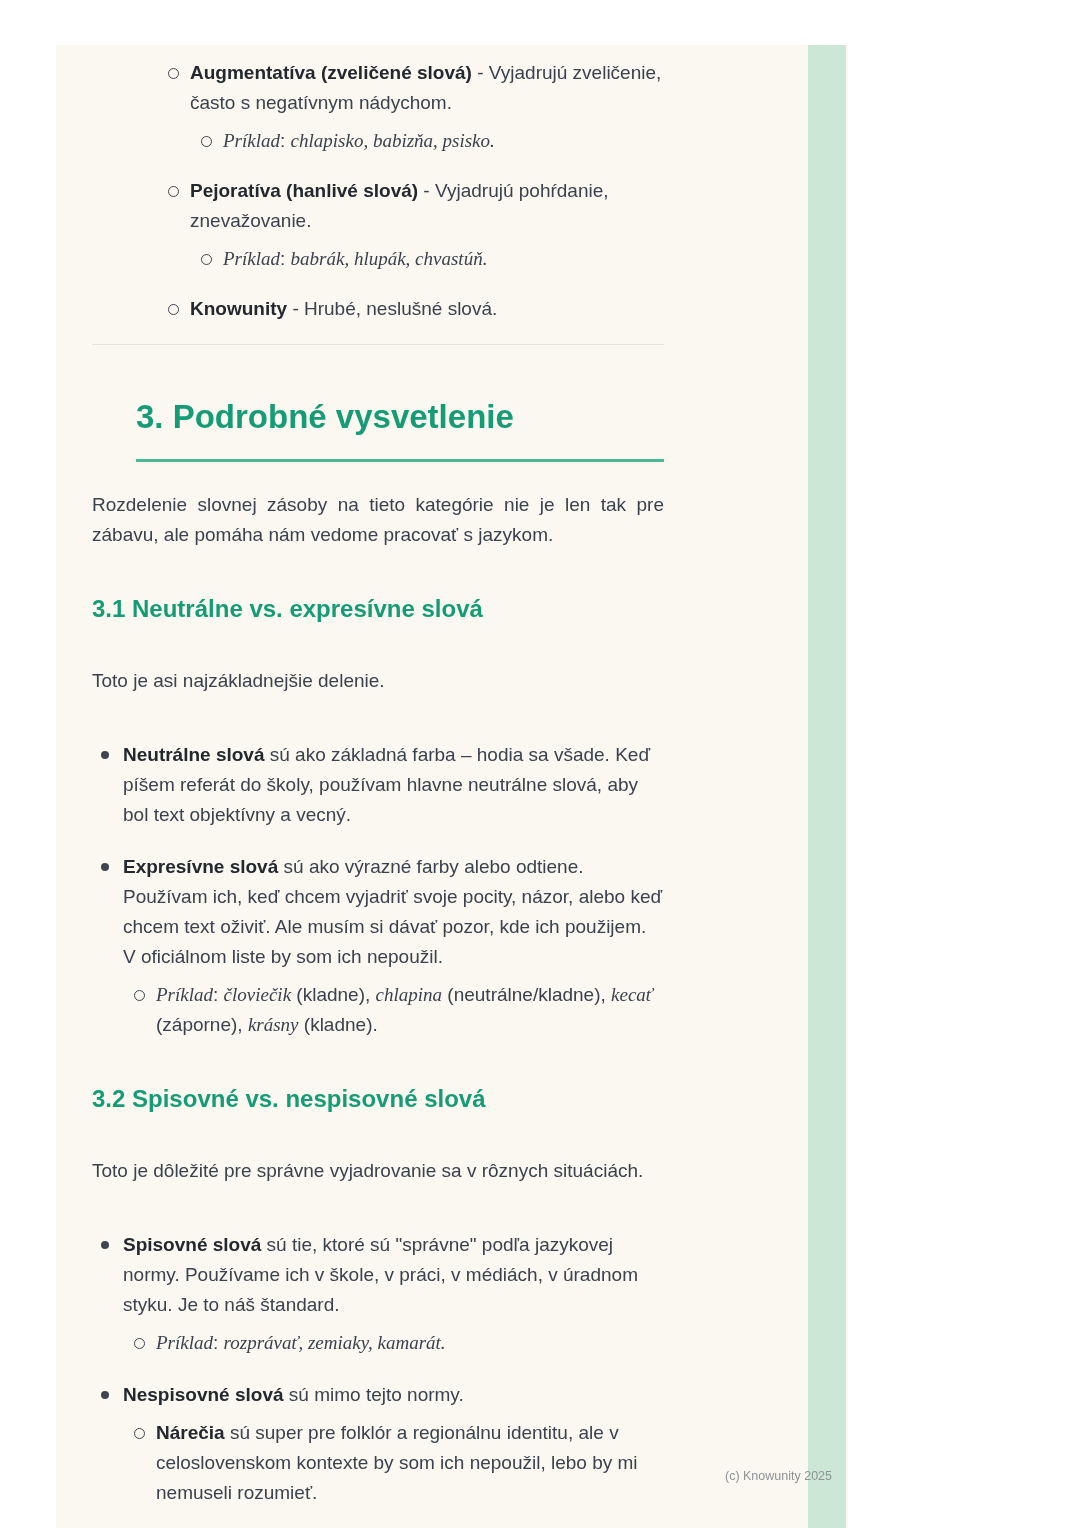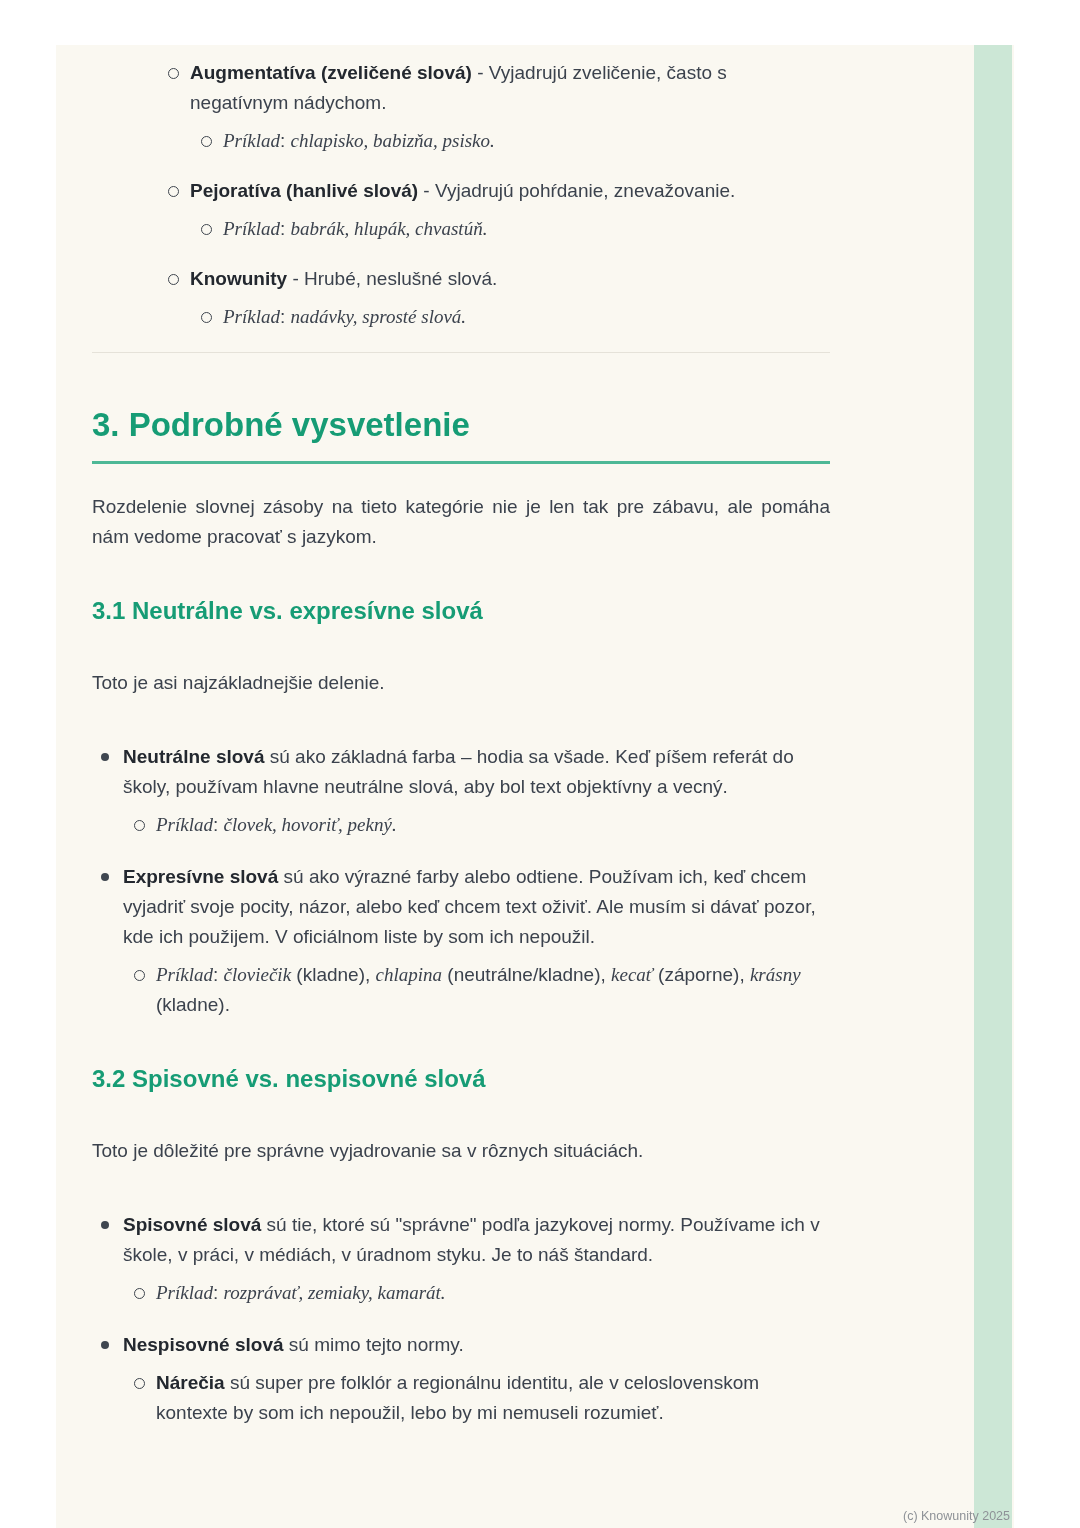--- a/index.html
+++ b/index.html
@@ -7,21 +7,21 @@
   html, body { width:1080px; height:1528px; }
   body {
     background:#ffffff;
     font-family:"Liberation Sans","DejaVu Sans",sans-serif;
     color:#3b424d;
     overflow:hidden;
   }
   .page {
     position:relative;
     margin:45px 0 0 56px;
-    width:958px;
+    width:792px;
     height:1483px;
     background:var(--page_bg,#faf8f1);
   }
   .stripe {
     position:absolute;
     top:0; right:2px;
     width:38px; height:100%;
     background:var(--stripe,#cce7d6);
   }
   .content {
@@ -51,36 +51,36 @@
   .i { font-style:italic;font-family:Liberation Serif, serif; }
   hr.divider {
     border:none; border-top:1px solid #e5e2d9;
     margin:20px 0 0 0;
   }
   h1.doc-h1 {
     margin-top:52px;
     font-size:33px; line-height:40px; font-weight:700;
     color:var(--accent,#169c75);
     border-bottom:3px solid var(--underline,#4db896);
-    padding-bottom:16px;
+    padding-bottom:22px;
+    margin-left:44px;
   }
   p.lead { margin-top:28px; text-align:justify; }
   h2.doc-h2 {
     margin-top:42px;
     font-size:24px; line-height:34px; font-weight:700;
     color:var(--accent,#169c75);
   }
   p.sub-lead { margin-top:40px; }
   .footer {
     position:absolute;
-    top:1423px; right:4px;
+    top:1423px; right:16px;
     font-size:12.5px; line-height:16px;
     color:#8e9297;
     z-index:2;
-    margin-top:40px;
   }
 </style>
 </head>
 <body>
 
 <div class="page">
   <div class="stripe"></div>
 
   <div class="content">
 
@@ -96,46 +96,36 @@
       <li class="hollow">
         <div><span class="b">Pejoratíva (hanlivé slová)</span><span> - Vyjadrujú pohŕdanie, znevažovanie.</span></div>
         <ul class="sublist">
           <li class="hollow">
             <div><span class="i">Príklad</span><span>: </span><span class="i">babrák, hlupák, chvastúň.</span></div>
           </li>
         </ul>
       </li>
       <li class="hollow">
         <div><span class="b">Knowunity</span><span> - Hrubé, neslušné slová.</span></div>
-        <ul class="sublist">
-          <li class="hollow">
-            <div><span class="i">Príklad</span><span>: </span><span class="i">nadávky, sprosté slová.</span></div>
-          </li>
-        </ul>
       </li>
     </ul>
 
     <hr class="divider">
 
     <h1 class="doc-h1">3. Podrobné vysvetlenie</h1>
 
     <p class="lead">Rozdelenie slovnej zásoby na tieto kategórie nie je len tak pre zábavu, ale pomáha nám vedome pracovať s jazykom.</p>
 
     <h2 class="doc-h2">3.1 Neutrálne vs. expresívne slová</h2>
 
     <p class="sub-lead">Toto je asi najzákladnejšie delenie.</p>
 
     <ul class="mainlist">
       <li class="disc">
         <div><span class="b">Neutrálne slová</span><span> sú ako základná farba – hodia sa všade. Keď píšem referát do školy, používam hlavne neutrálne slová, aby bol text objektívny a vecný.</span></div>
-        <ul class="sublist">
-          <li class="hollow">
-            <div><span class="i">Príklad</span><span>: </span><span class="i">človek, hovoriť, pekný.</span></div>
-          </li>
-        </ul>
       </li>
       <li class="disc">
         <div><span class="b">Expresívne slová</span><span> sú ako výrazné farby alebo odtiene. Používam ich, keď chcem vyjadriť svoje pocity, názor, alebo keď chcem text oživiť. Ale musím si dávať pozor, kde ich použijem. V oficiálnom liste by som ich nepoužil.</span></div>
         <ul class="sublist">
           <li class="hollow">
             <div><span class="i">Príklad</span><span>: </span><span class="i">človiečik</span><span> (kladne), </span><span class="i">chlapina</span><span> (neutrálne/kladne), </span><span class="i">kecať</span><span> (záporne), </span><span class="i">krásny</span><span> (kladne).</span></div>
           </li>
         </ul>
       </li>
     </ul>

